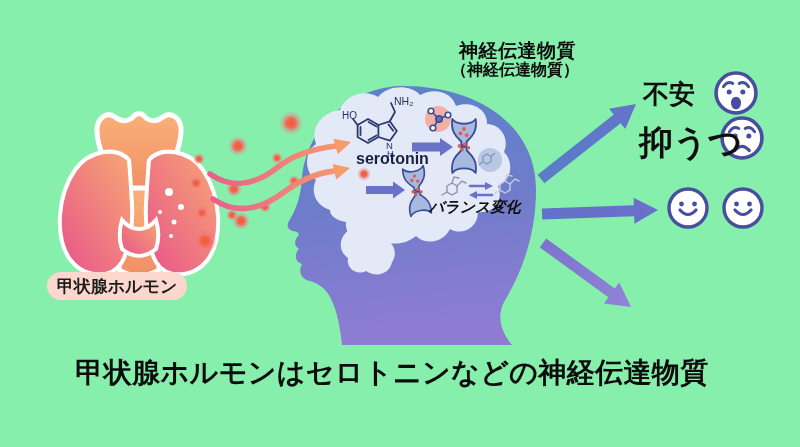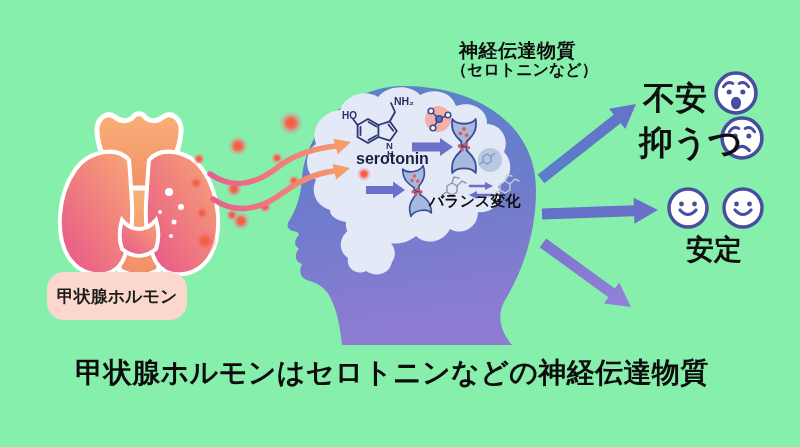--- a/index.html
+++ b/index.html
@@ -3,30 +3,30 @@
 <meta charset="utf-8">
 <style>
   html,body{margin:0;padding:0;}
   body{font-family:"Liberation Sans","DejaVu Sans",sans-serif;}
   .canvas{position:relative;width:800px;height:447px;background:#86efac;overflow:hidden;}
   .art{position:absolute;left:0;top:0;}
   .txt{position:absolute;white-space:nowrap;color:#0e0e0e;}
   .title1{left:459px;top:38px;font-size:19px;font-weight:800;letter-spacing:.5px;}
   .title2{left:451px;top:60px;font-size:16px;font-weight:700;}
   .serotonin{left:356px;top:150px;font-size:16px;font-weight:800;color:#182141;}
-  .balance{left:429px;top:192px;font-size:15px;font-weight:800;}
-  .atom{color:#26335f;font-weight:700;}
+  .balance{left:429px;top:198px;font-size:15px;font-weight:800;font-style:italic;}
+  .atom{color:#26335f;font-weight:400;}
   .atom-ho{left:342px;top:110px;font-size:10px;}
   .atom-nh2{left:394px;top:95px;font-size:10.5px;}
   .atom-n{left:386px;top:140px;font-size:9.5px;}
   .atom-h{left:387px;top:149px;font-size:9px;}
-  .anxiety{left:643px;top:77px;font-size:32px;font-weight:900;}
+  .anxiety{left:643px;top:77px;font-size:26px;font-weight:900;}
   .depression{left:639px;top:120px;font-size:34px;font-weight:900;}
   .stable{left:686px;top:231px;font-size:28px;font-weight:900;}
-  .pill{position:absolute;left:47px;top:272px;width:140px;height:48px;background:#fbd7cd;
+  .pill{position:absolute;left:47px;top:272px;width:140px;height:28px;background:#fbd7cd;
         border-radius:17px;display:flex;align-items:center;justify-content:center;
         font-size:17px;font-weight:800;color:#1c1c1c;}
   .caption{position:absolute;left:0;top:354px;width:784px;text-align:center;
            font-size:28px;font-weight:900;color:#0c0c0c;line-height:1.36;letter-spacing:.4px;}
 </style>
 </head>
 <body>
 
 <div class="canvas">
 
@@ -200,32 +200,31 @@
     <polygon fill="url(#arrMid)" points="542.2,219.5 634.2,216.3 634.4,223.8 658,210 633.6,197.8 633.8,205.3 541.8,208.5"></polygon>
     <polygon fill="url(#arrDown)" points="539.8,247.4 608.4,297.3 604,303.4 631,307 619.2,282.4 614.8,288.4 546.2,238.6"></polygon>
 
     <use href="#faceWorried" transform="translate(736,93) scale(1.05)"></use>
     <use href="#faceSad" transform="translate(742,138) scale(1.05)"></use>
     <use href="#faceHappy" transform="translate(688,208)"></use>
     <use href="#faceHappy" transform="translate(743,208)"></use>
   </svg>
 
   <div class="txt title1">神経伝達物質</div>
-  <div class="txt title2">（セロトニンなど）</div>
+  <div class="txt title2">（神経伝達物質）</div>
 
   <div class="txt atom atom-ho">HO</div>
   <div class="txt atom atom-nh2">NH₂</div>
   <div class="txt atom atom-n">N</div>
   <div class="txt atom atom-h">H</div>
 
   <div class="txt serotonin">serotonin</div>
   <div class="txt balance">バランス変化</div>
 
   <div class="txt anxiety">不安</div>
   <div class="txt depression">抑うつ</div>
-  <div class="txt stable">安定</div>
 
   <div class="pill">甲状腺ホルモン</div>
 
   <div class="caption">
     <div>甲状腺ホルモンはセロトニンなどの神経伝達物質</div>
   </div>
 </div>
 
 </body></html>

